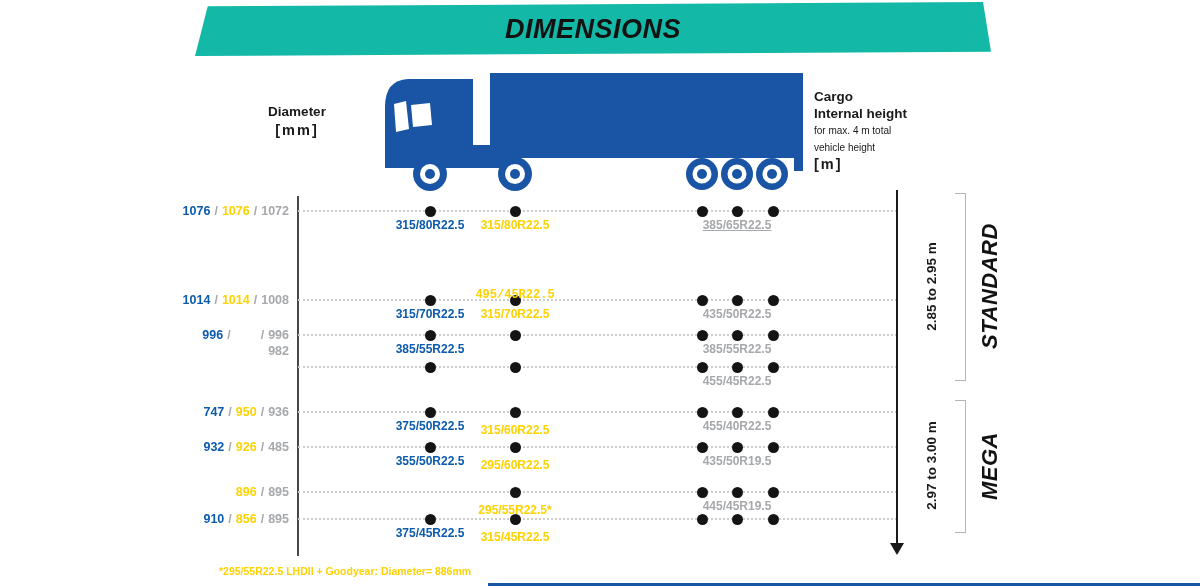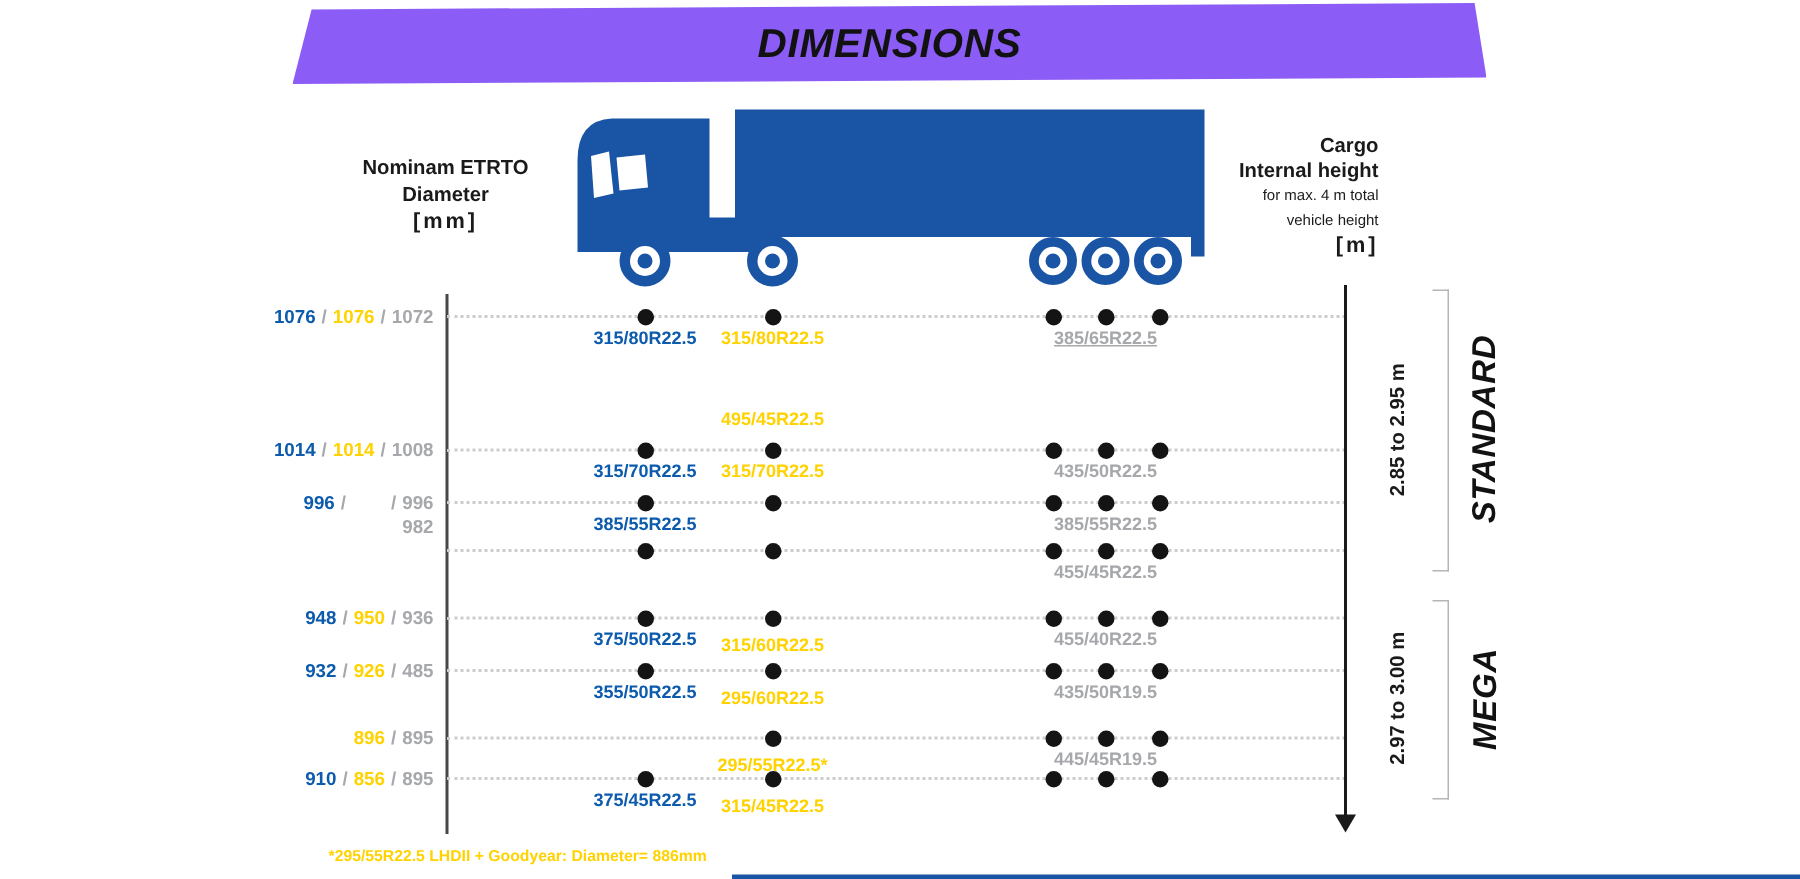--- a/index.html
+++ b/index.html
@@ -1,28 +1,28 @@
 <!DOCTYPE html>
 <html><head>
 <meta charset="utf-8">
 <style>
   html,body{margin:0;padding:0;background:#fff;}
   #stage{position:relative;width:1200px;height:586px;background:#ffffff;overflow:hidden;
          font-family:"Liberation Sans","DejaVu Sans",sans-serif;}
   
-  .banner{position:absolute;left:195px;top:2px;width:796px;height:54px;background:#8b5cf6;
+  .banner{position:absolute;left:195px;top:2px;width:796px;height:54px;background:#14b8a6;
           clip-path:polygon(1.6% 8%,99% 0%,100% 92%,0% 100%);
           display:flex;align-items:center;justify-content:center;}
   .banner-title{font-style:italic;font-weight:800;font-size:27px;letter-spacing:.5px;color:#121212;}
   
   .lhead{position:absolute;left:212px;top:103px;width:170px;text-align:center;color:#1a1a1a;line-height:18px;}
   .lhead .b{font-weight:700;font-size:13.5px;}
   .sdt{font-weight:700;font-size:15px;letter-spacing:1px;}
   .unit{font-weight:700;font-size:14.5px;letter-spacing:2px;}
-  .rhead{position:absolute;left:779px;top:88px;width:140px;text-align:right;color:#1a1a1a;line-height:17px;}
+  .rhead{position:absolute;left:814px;top:88px;width:140px;text-align:left;color:#1a1a1a;line-height:17px;}
   .rhead .b{font-weight:700;font-size:13.5px;}
   .rhead .r{font-weight:400;font-size:10px;}
   
   .c-s{color:#0D5BAD;} .c-d{color:#FFD200;} .c-t{color:#A6A8AB;} .c-x{color:#A6A8AB;}
   .c-red{color:#E03A3E;}
   
   .axis{position:absolute;left:297px;top:196px;width:2px;height:360px;background:#474747;}
   .dotline{position:absolute;left:298px;width:599px;border-top:2px dotted #cdcdcd;height:0;}
   .row-values{position:absolute;left:55px;width:234px;text-align:right;font-weight:700;font-size:12.5px;
               height:16px;line-height:16px;white-space:nowrap;}
@@ -47,21 +47,20 @@
 </head>
 <body>
 
 <div id="stage">
 
   <div class="banner">
     <span class="banner-title">DIMENSIONS</span>
   </div>
 
   <div class="lhead">
-    <div class="b">Nominam ETRTO</div>
     <div class="b">Diameter</div>
     <div class="unit">[mm]</div>
   </div>
 
   <div class="rhead">
     <div class="b">Cargo</div>
     <div class="b">Internal height</div>
     <div class="r">for max. 4 m total</div>
     <div class="r">vehicle height</div>
     <div class="unit">[m]</div>
@@ -120,21 +119,21 @@
       <div class="tlabel c-s" style="left: 365px; top: 218px;">315/80R22.5</div>
       <div class="tlabel c-d" style="left: 450px; top: 218px;">315/80R22.5</div>
       <div class="tlabel c-t" style="left: 672px; top: 218px; text-decoration: underline;">385/65R22.5</div>
       <div class="dotline" style="top: 299px;"></div>
       <div class="row-values" style="top: 292px;"><span class="val c-s">1014</span><span class="val c-x">/</span><span class="val c-d">1014</span><span class="val c-x">/</span><span class="val c-t">1008</span></div>
       <div class="dot" style="left: 424.5px; top: 294.5px;"></div>
       <div class="dot" style="left: 509.5px; top: 294.5px;"></div>
       <div class="dot" style="left: 696.5px; top: 294.5px;"></div>
       <div class="dot" style="left: 731.5px; top: 294.5px;"></div>
       <div class="dot" style="left: 767.5px; top: 294.5px;"></div>
-      <div class="tlabel c-d" style="left: 450px; top: 272px;">495/45R22.5</div>
+      <div class="tlabel c-d" style="left: 450px; top: 288px; font-family: Liberation Mono, monospace;">495/45R22.5</div>
       <div class="tlabel c-s" style="left: 365px; top: 307px;">315/70R22.5</div>
       <div class="tlabel c-d" style="left: 450px; top: 307px;">315/70R22.5</div>
       <div class="tlabel c-t" style="left: 672px; top: 307px;">435/50R22.5</div>
       <div class="dotline" style="top: 334px;"></div>
       <div class="row-values" style="top: 327px;"><span class="val c-s">996</span><span class="val c-x">/</span><span class="gap"></span><span class="val c-x">/</span><span class="val c-t">996</span></div>
       <div class="dot" style="left: 424.5px; top: 329.5px;"></div>
       <div class="dot" style="left: 509.5px; top: 329.5px;"></div>
       <div class="dot" style="left: 696.5px; top: 329.5px;"></div>
       <div class="dot" style="left: 731.5px; top: 329.5px;"></div>
       <div class="dot" style="left: 767.5px; top: 329.5px;"></div>
@@ -142,21 +141,21 @@
       <div class="tlabel c-t" style="left: 672px; top: 342px;">385/55R22.5</div>
       <div class="dotline" style="top: 366px;"></div>
       <div class="row-values" style="top: 343px;"><span class="val c-t">982</span></div>
       <div class="dot" style="left: 424.5px; top: 361.5px;"></div>
       <div class="dot" style="left: 509.5px; top: 361.5px;"></div>
       <div class="dot" style="left: 696.5px; top: 361.5px;"></div>
       <div class="dot" style="left: 731.5px; top: 361.5px;"></div>
       <div class="dot" style="left: 767.5px; top: 361.5px;"></div>
       <div class="tlabel c-t" style="left: 672px; top: 374px;">455/45R22.5</div>
       <div class="dotline" style="top: 411px;"></div>
-      <div class="row-values" style="top: 404px;"><span class="val c-s">948</span><span class="val c-x">/</span><span class="val c-d">950</span><span class="val c-x">/</span><span class="val c-t">936</span></div>
+      <div class="row-values" style="top: 404px;"><span class="val c-s">747</span><span class="val c-x">/</span><span class="val c-d">950</span><span class="val c-x">/</span><span class="val c-t">936</span></div>
       <div class="dot" style="left: 424.5px; top: 406.5px;"></div>
       <div class="dot" style="left: 509.5px; top: 406.5px;"></div>
       <div class="dot" style="left: 696.5px; top: 406.5px;"></div>
       <div class="dot" style="left: 731.5px; top: 406.5px;"></div>
       <div class="dot" style="left: 767.5px; top: 406.5px;"></div>
       <div class="tlabel c-s" style="left: 365px; top: 419px;">375/50R22.5</div>
       <div class="tlabel c-d" style="left: 450px; top: 423px;">315/60R22.5</div>
       <div class="tlabel c-t" style="left: 672px; top: 419px;">455/40R22.5</div>
       <div class="dotline" style="top: 446px;"></div>
       <div class="row-values" style="top: 439px;"><span class="val c-s">932</span><span class="val c-x">/</span><span class="val c-d">926</span><span class="val c-x">/</span><span class="val c-t">485</span></div>

